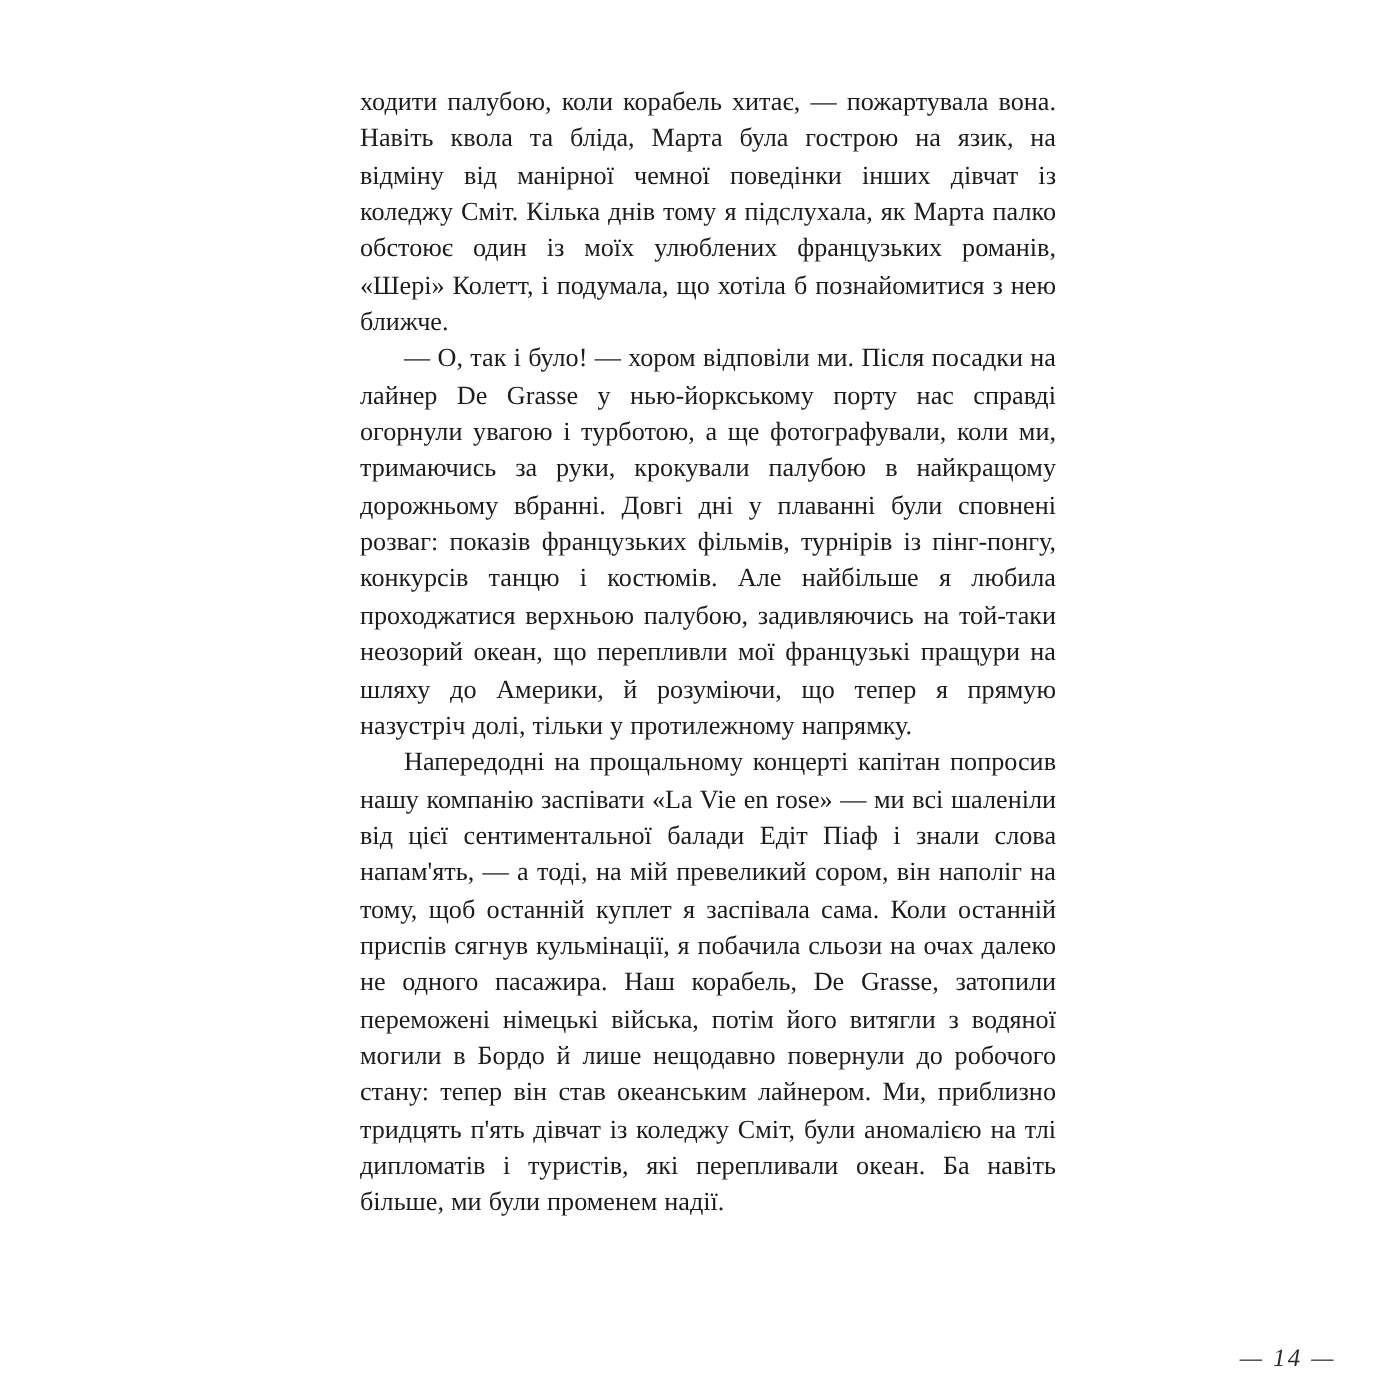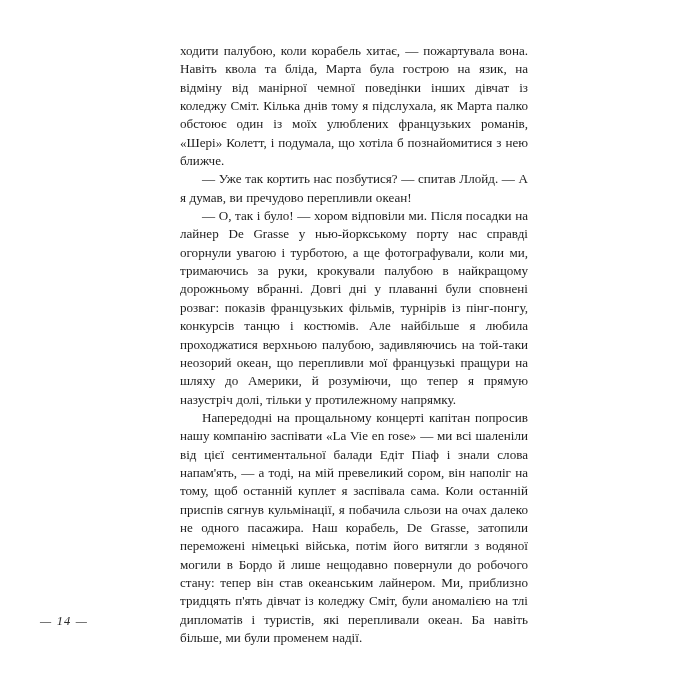--- a/index.html
+++ b/index.html
@@ -44,41 +44,39 @@
   }
 
   .para.no-indent {
     text-indent: 0;
   }
 
   .page-number {
     position: absolute;
     left: 0;
     right: 0;
-    top: 614px;
-    text-align: left;
+    top: 672px;
+    text-align: right;
     font-size: 12.5px;
     font-style: italic;
     letter-spacing: 1.2px;
     color: #2b2b2b;
-    margin-left: 40px;
   }
 
   
   .text-block .para {
     word-spacing: 0.02em;
   }
 </style>
 </head>
 <body style="background: rgb(255, 255, 255);">
 
 <div class="page">
 
   <div class="text-block" style="color: rgb(28, 28, 28);">
     <p class="para no-indent">ходити палубою, коли корабель хитає, — пожартувала вона. Навіть квола та бліда, Марта була гострою на язик, на відміну від манірної чемної поведінки інших дівчат із коледжу Сміт. Кілька днів тому я підслухала, як Марта палко обстоює один із моїх улюблених французьких романів, «Шері» Колетт, і подумала, що хотіла б познайомитися з нею ближче.</p>
-    <p class="para">— Уже так кортить нас позбутися? — спитав Ллойд. — А я думав, ви пречудово перепливли океан!</p>
     <p class="para">— О, так і було! — хором відповіли ми. Після посадки на лайнер De Grasse у нью-йоркському порту нас справді огорнули увагою і турботою, а ще фотографували, коли ми, тримаючись за руки, крокували палубою в найкращому дорожньому вбранні. Довгі дні у плаванні були сповнені розваг: показів французьких фільмів, турнірів із пінг-понгу, конкурсів танцю і костюмів. Але найбільше я любила проходжатися верхньою палубою, задивляючись на той-таки неозорий океан, що перепливли мої французькі пращури на шляху до Америки, й розуміючи, що тепер я прямую назустріч долі, тільки у протилежному напрямку.</p>
     <p class="para">Напередодні на прощальному концерті капітан попросив нашу компанію заспівати «La Vie en rose» — ми всі шаленіли від цієї сентиментальної балади Едіт Піаф і знали слова напам'ять, — а тоді, на мій превеликий сором, він наполіг на тому, щоб останній куплет я заспівала сама. Коли останній приспів сягнув кульмінації, я побачила сльози на очах далеко не одного пасажира. Наш корабель, De Grasse, затопили переможені німецькі війська, потім його витягли з водяної могили в Бордо й лише нещодавно повернули до робочого стану: тепер він став океанським лайнером. Ми, приблизно тридцять п'ять дівчат із коледжу Сміт, були аномалією на тлі дипломатів і туристів, які перепливали океан. Ба навіть більше, ми були променем надії.</p>
   </div>
 
   <div class="page-number">— 14 —</div>
 
 </div>
 
 </body></html>

